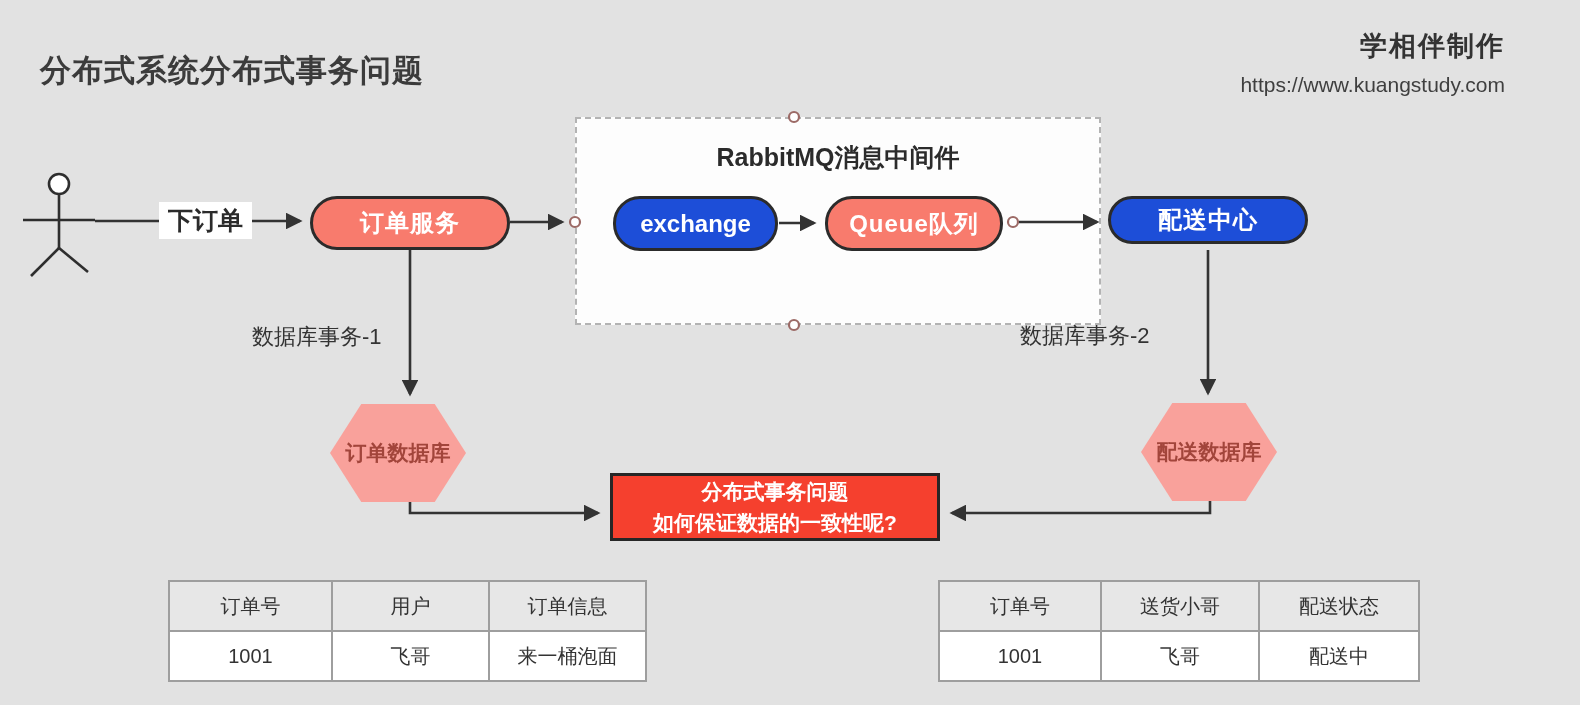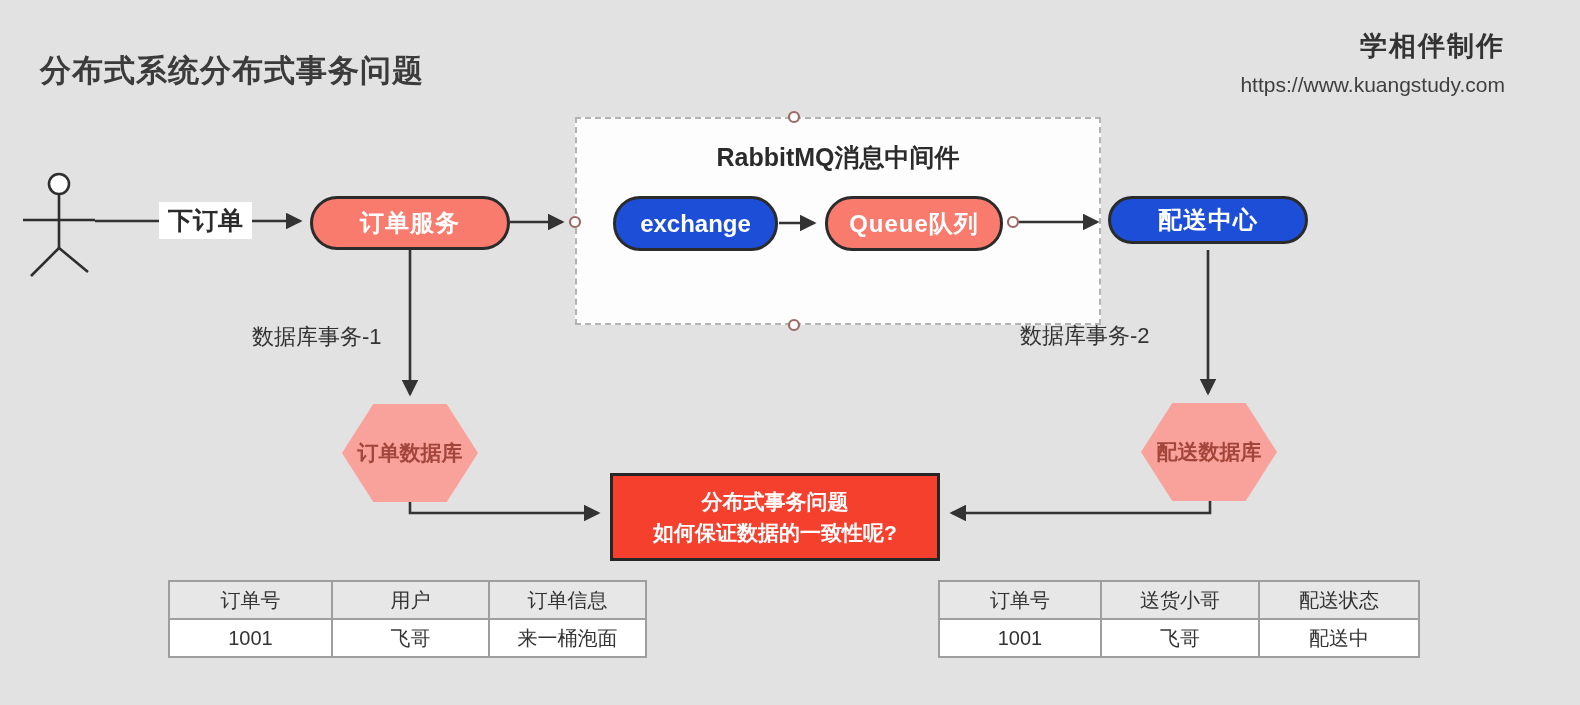--- a/index.html
+++ b/index.html
@@ -53,37 +53,37 @@
   .tx-label { position:absolute; font-size:22px; color:#333; }
   .lbl-tx1 { left:252px;  top:322px; }
   .lbl-tx2 { left:1020px; top:321px; }
 
   .hexagon {
     position:absolute; width:136px; height:98px; background:#f9a19b;
     clip-path:polygon(0% 50%, 23% 0%, 77% 0%, 100% 50%, 77% 100%, 23% 100%);
     display:flex; align-items:center; justify-content:center;
   }
   .hexagon span { font-size:21px; font-weight:bold; color:#a2453b; }
-  .hex-left  { left:342px;  top:404px; }
+  .hex-left  { left:330px;  top:404px; }
   .hex-right { left:1141px; top:403px; }
 
   .problem-box {
-    position:absolute; left:610px; top:473px; width:330px; height:88px;
+    position:absolute; left:610px; top:473px; width:330px; height:68px;
     background:#f5402e; border:3px solid #262626;
     display:flex; flex-direction:column; align-items:center; justify-content:center;
     color:#fff; font-weight:bold; font-size:21px; line-height:1.5;
   }
 
   table.dtable {
     position:absolute; border-collapse:collapse;
     border:2px solid #747474; background:#fff;
     font-size:20px; color:#333; table-layout:fixed;
   }
   table.dtable th, table.dtable td {
-    border:2px solid #9e9e9e; text-align:center; height:38px;
+    border:2px solid #9e9e9e; text-align:center; height:50px;
     font-weight:normal; overflow:hidden; white-space:nowrap;
   }
   table.dtable th { background:#e7e7e7; }
   table.dtable td { background:#ffffff; }
   .table-order    { left:168px; top:580px; width:477px; }
   .table-delivery { left:938px; top:580px; width:480px; }
 </style>
 </head>
 <body>
 

